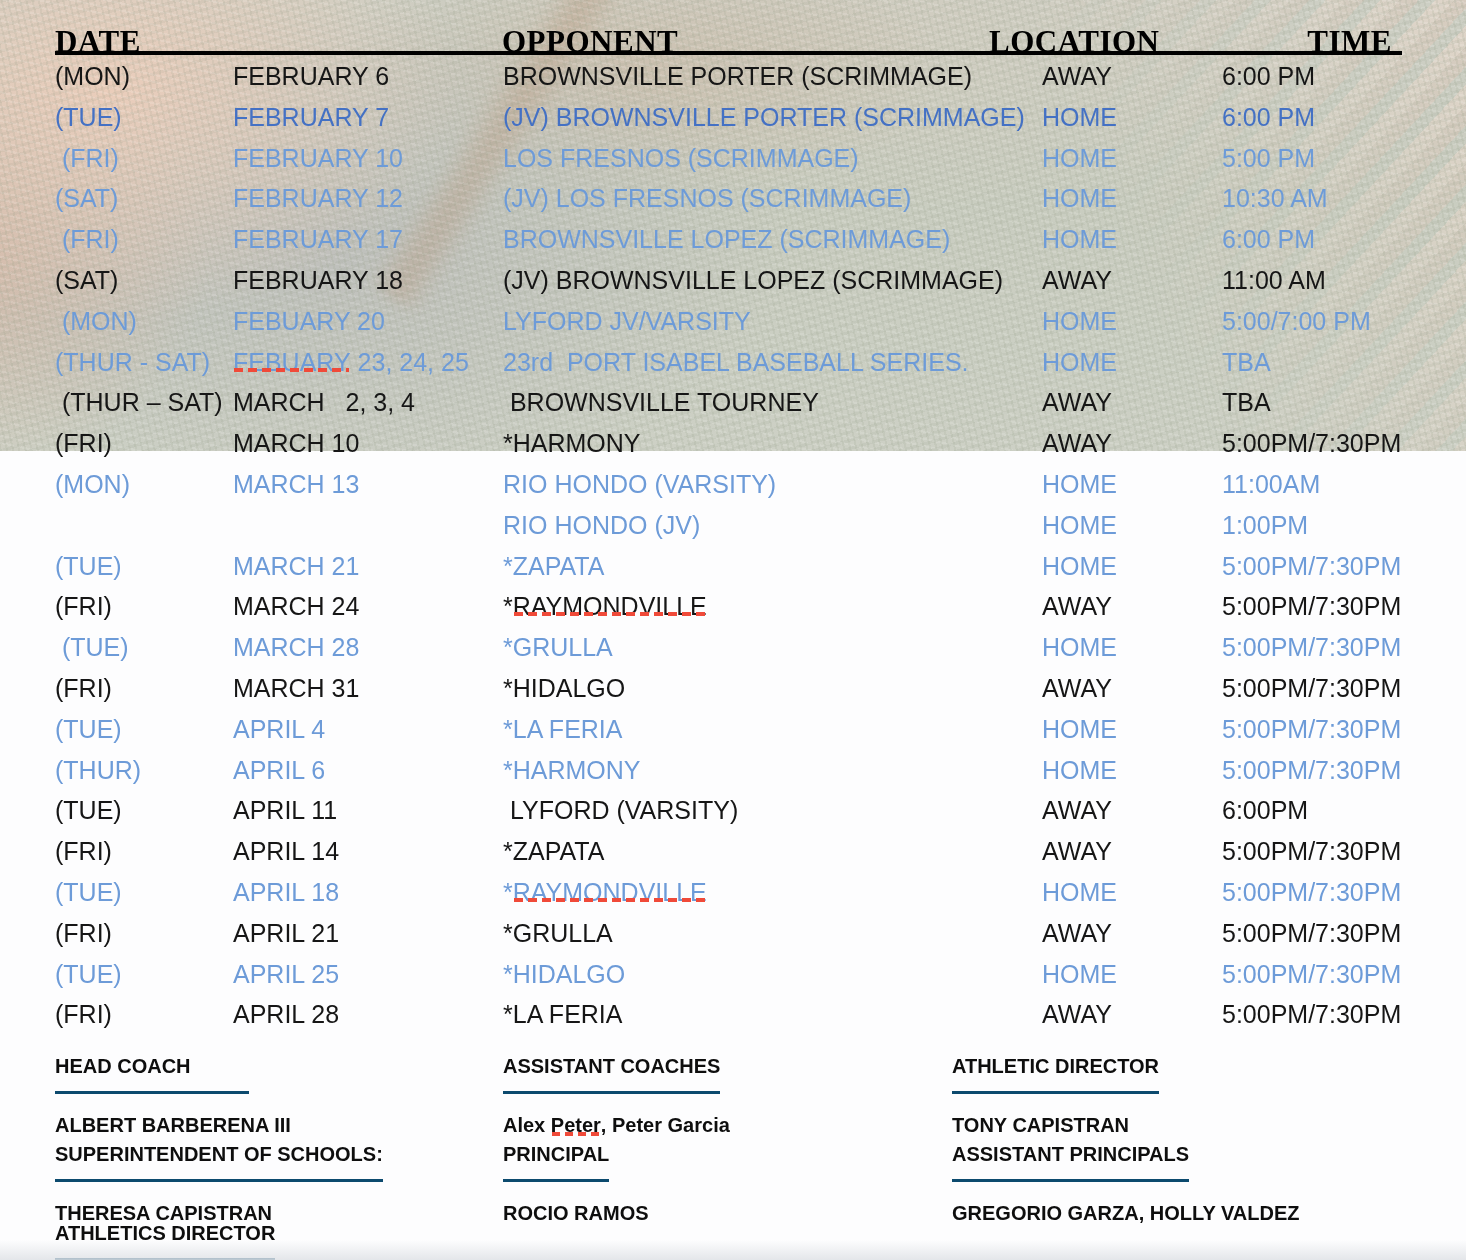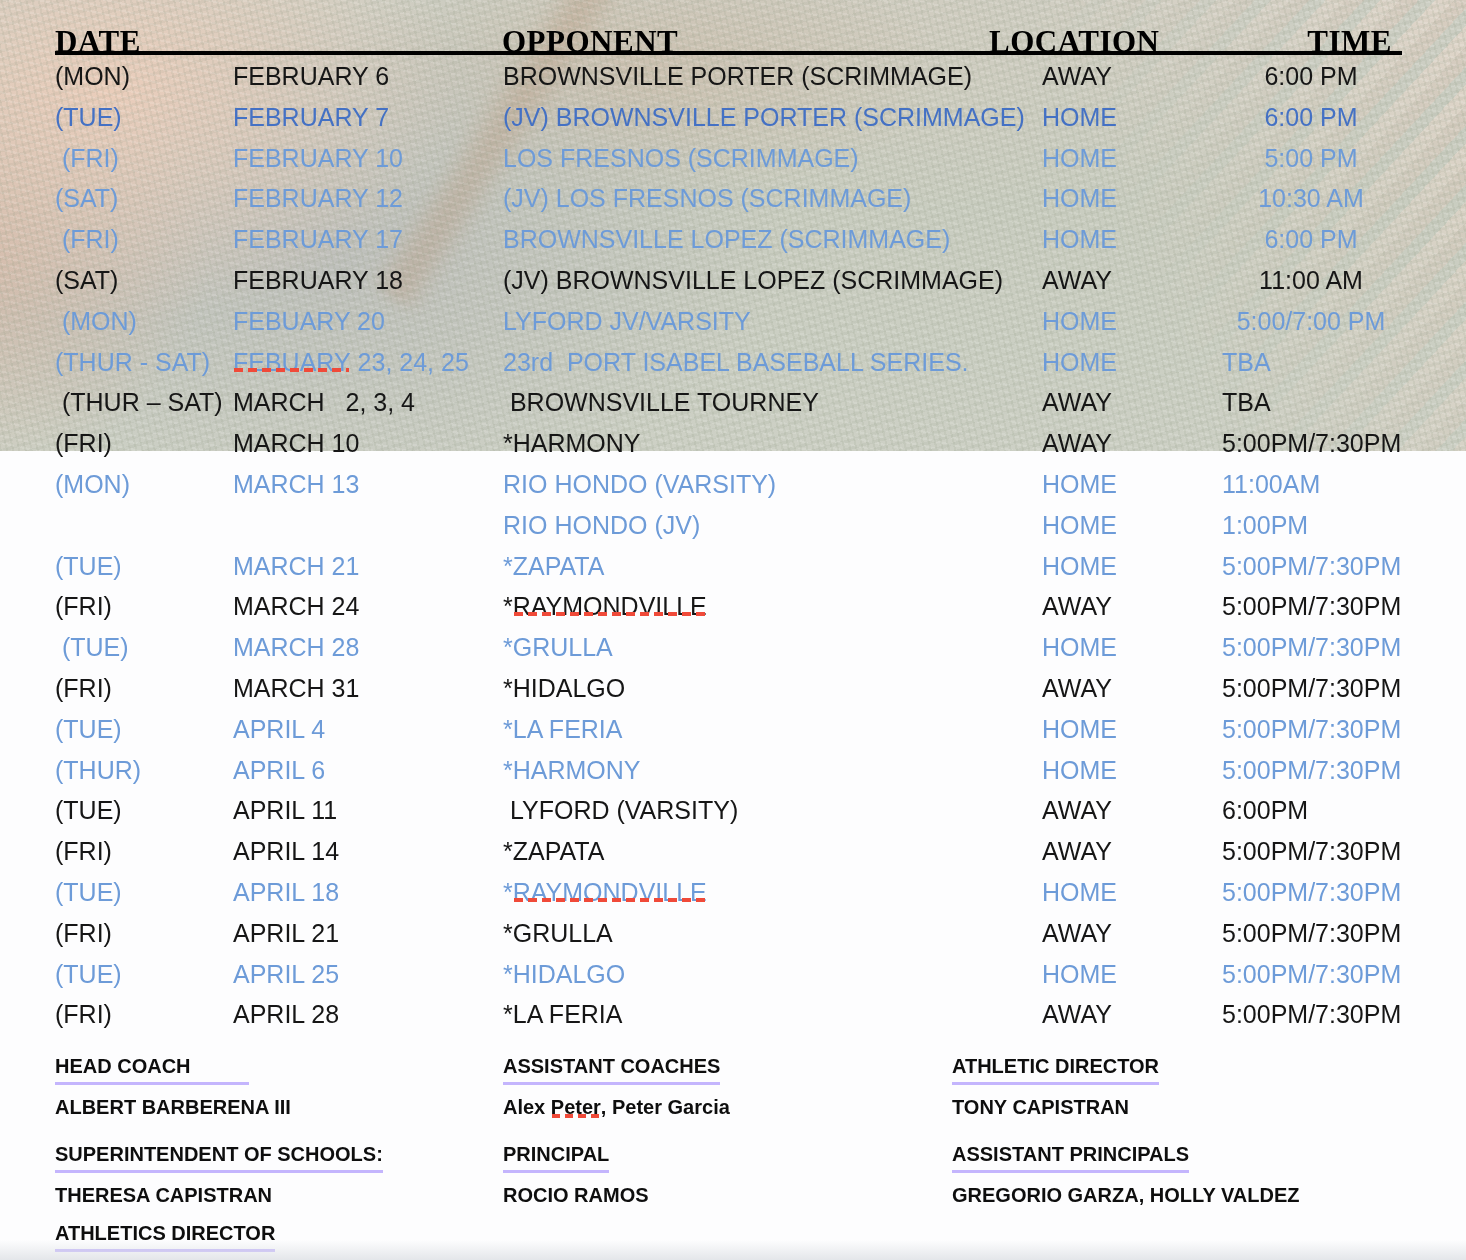--- a/index.html
+++ b/index.html
@@ -54,36 +54,36 @@
   .rows{
     position:absolute;top:56px;left:55px;width:1345px;
     display:grid;grid-template-columns:178px 270px 539px 180px 178px;
     grid-auto-rows:40.8px;font-size:25px;line-height:40.8px;white-space:pre;
   }
   .cell{overflow:visible;}
   .tone-black{color:#161616;}
   .tone-blue{color:#6d9bd8;}
   .tone-blue-dark{color:#4471c4;}
   .t-left{text-align:left;}
-  .t-right{text-align:center;}
+  .t-right{text-align:left;}
   .t-tba{text-align:left;padding-right:42px;}
 
   .misspelled{position:relative;}
   .misspelled::after{
     content:"";position:absolute;left:1px;right:2px;bottom:4px;height:4px;
     background:repeating-linear-gradient(90deg,#f04a39 0 9px,rgba(0,0,0,0) 9px 14px);
   }
 
   
   .fsec{position:absolute;font-size:20px;font-weight:bold;color:#0e0e0e;line-height:26px;white-space:pre;}
   .fcol0{left:55px;}  .fcol1{left:503px;}  .fcol2{left:952px;}
   .frow0{top:1053px;} .frow1{top:1141px;} .frow2{top:1220px;}
-  .ftitle{display:inline-block;border-bottom:3px solid #c4b5fd;padding-bottom:3px;}
+  .ftitle{display:inline-block;border-bottom:3px solid #0c4a6e;padding-bottom:12px;}
   .ftitle.extend{padding-right:58px;}
-  .fname{margin-top:9px;}
+  .fname{margin-top:18px;}
   .fname .misspelled::after{bottom:0px;height:4px;
     background:repeating-linear-gradient(90deg,#f04a39 0 8px,rgba(0,0,0,0) 8px 13px);}
 </style>
 </head>
 <body>
 
 <div class="page">
 
   <div class="photo">
     <div class="photo-bat"></div>

